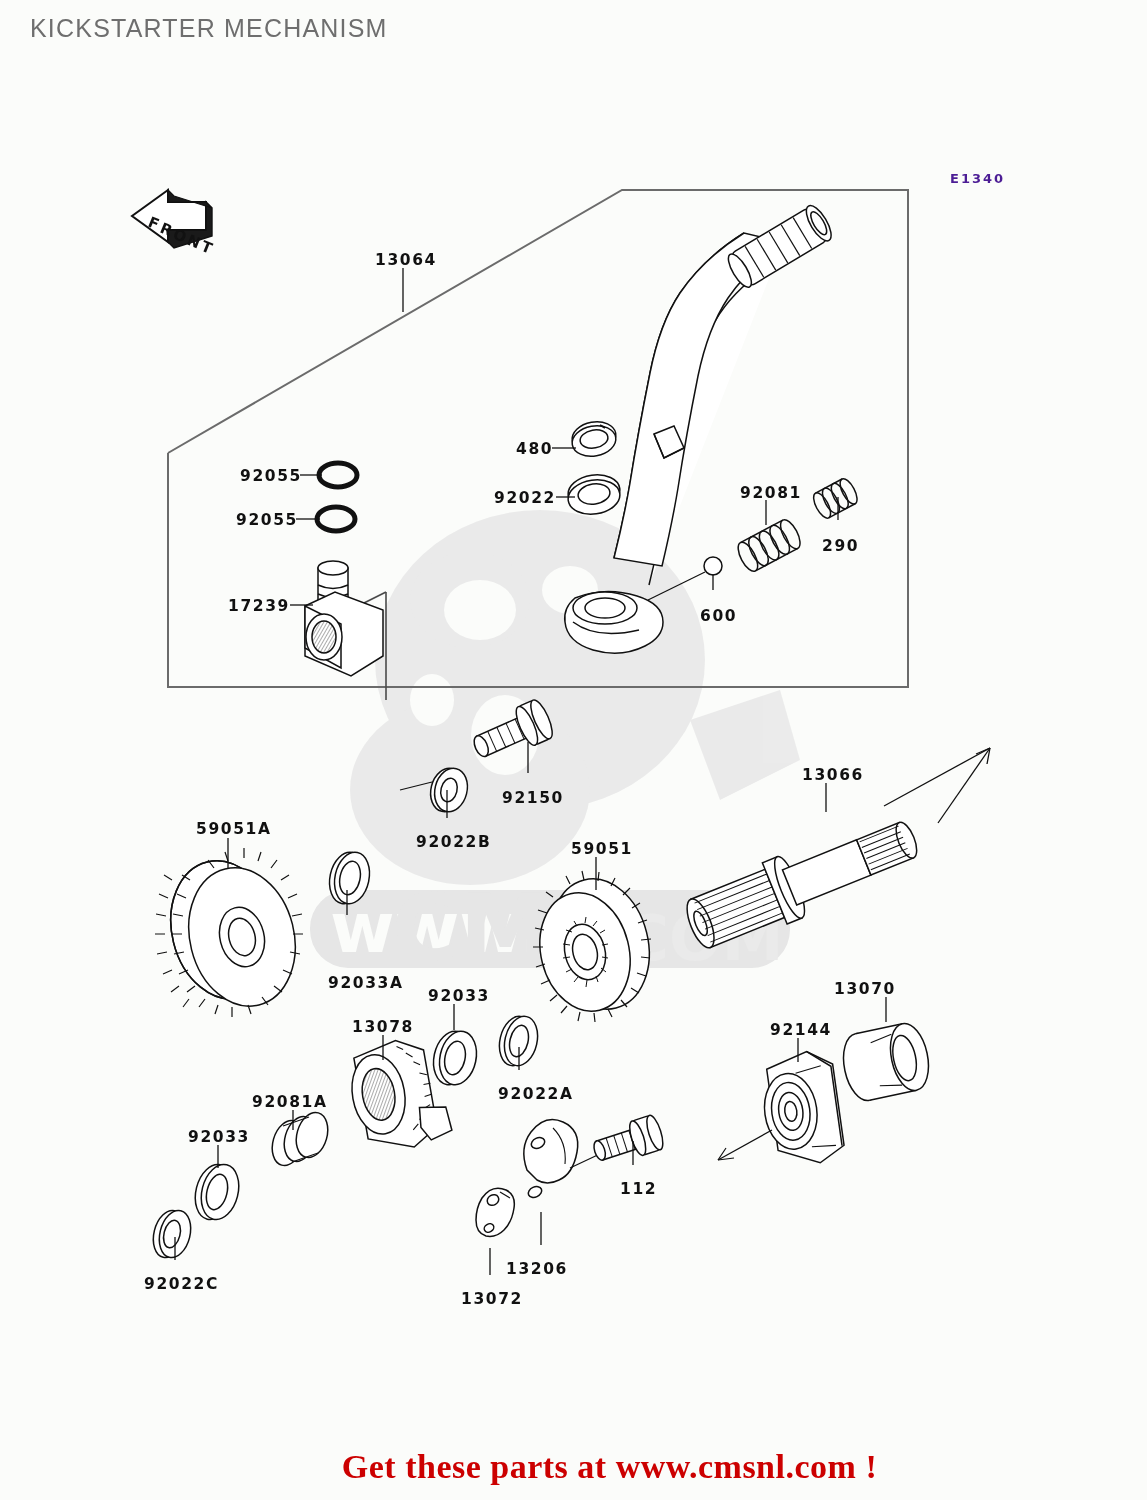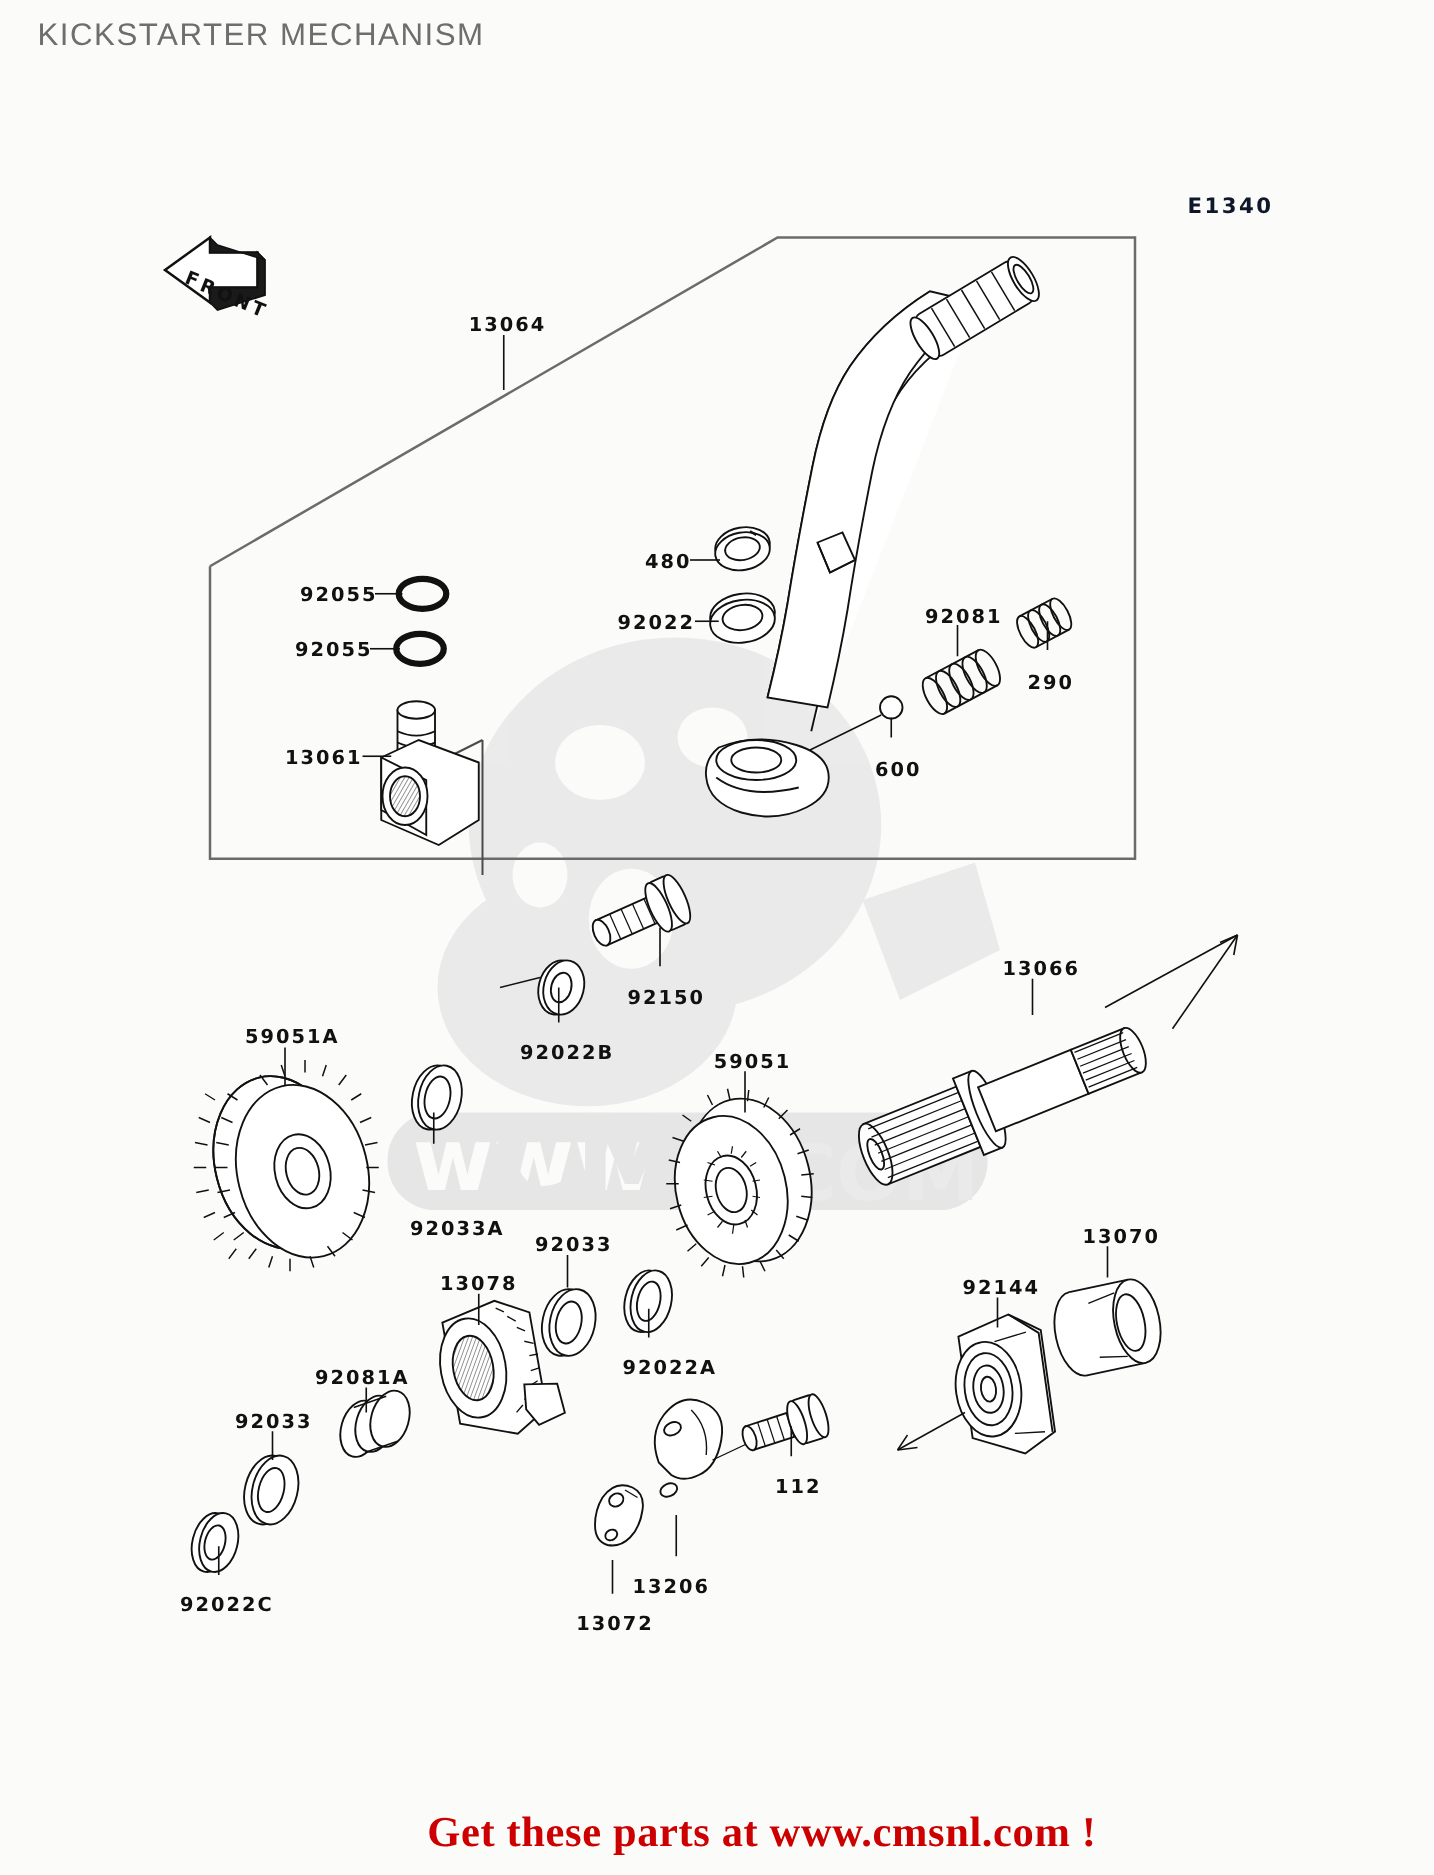--- a/index.html
+++ b/index.html
@@ -1,22 +1,22 @@
 <!DOCTYPE html>
 <html><head>
 <meta charset="utf-8">
 <style>
   html,body{margin:0;padding:0;background:#fbfcfa;}
   body{width:1147px;height:1500px;position:relative;overflow:hidden;
        font-family:"Liberation Sans",sans-serif;}
   #stage{position:absolute;left:0;top:0;width:1005px;height:1500px;}
   .page-title{position:absolute;left:30px;top:14px;font-size:25px;letter-spacing:1.2px;
               color:#6e6e6e;font-family:"Liberation Sans",sans-serif;font-weight:400;}
-  .diagram-code{position:absolute;left:950px;top:155px;font-size:17px;font-weight:bold;
-                letter-spacing:2px;color:#0f172a;font-family:"DejaVu Sans",sans-serif;}
+  .diagram-code{position:absolute;left:950px;top:171px;font-size:13px;font-weight:bold;
+                letter-spacing:2px;color:#4c1d95;font-family:"DejaVu Sans",sans-serif;}
   .footer-cta{position:absolute;left:0;top:1448px;width:1147px;text-align:center;
               font-family:Liberation Serif, serif;font-weight:bold;font-size:34px;
               color:#cc0000;letter-spacing:0.5px;padding-left:36px;}
   .svg-layer{position:absolute;left:0;top:0;width:1147px;height:1500px;}
   .lbl{position:absolute;font-family:"DejaVu Sans",sans-serif;font-weight:bold;
        font-size:15.5px;letter-spacing:1.6px;color:#111;white-space:nowrap;}
   .front-badge{position:absolute;left:122px;top:186px;width:92px;height:78px;}
 </style>
 </head>
 <body>
@@ -430,33 +430,33 @@
         <polyline points="490,1275 490,1248"></polyline>
         <polyline points="541,1245 541,1212"></polyline>
         <polyline points="633,1165 633,1141"></polyline>
       </g>
   </svg>
 
   <div id="labels">
       <div class="lbl" style="left: 375px; top: 251px;">13064</div>
       <div class="lbl" style="left: 240px; top: 467px;">92055</div>
       <div class="lbl" style="left: 236px; top: 511px;">92055</div>
-      <div class="lbl" style="left: 228px; top: 597px;">13061</div>
+      <div class="lbl" style="left: 228px; top: 597px;">17239</div>
       <div class="lbl" style="left: 516px; top: 440px;">480</div>
       <div class="lbl" style="left: 494px; top: 489px;">92022</div>
       <div class="lbl" style="left: 740px; top: 484px;">92081</div>
       <div class="lbl" style="left: 822px; top: 537px;">290</div>
       <div class="lbl" style="left: 700px; top: 607px;">600</div>
       <div class="lbl" style="left: 502px; top: 789px;">92150</div>
       <div class="lbl" style="left: 416px; top: 833px;">92022B</div>
       <div class="lbl" style="left: 196px; top: 820px;">59051A</div>
       <div class="lbl" style="left: 328px; top: 930px; margin-top: 44px;">92033A</div>
       <div class="lbl" style="left: 571px; top: 840px;">59051</div>
       <div class="lbl" style="left: 802px; top: 766px;">13066</div>
-      <div class="lbl" style="left: 866px; top: 980px; text-align: center;">13070</div>
+      <div class="lbl" style="left: 834px; top: 980px; text-align: center;">13070</div>
       <div class="lbl" style="left: 770px; top: 1021px;">92144</div>
       <div class="lbl" style="left: 428px; top: 987px;">92033</div>
       <div class="lbl" style="left: 498px; top: 1085px;">92022A</div>
       <div class="lbl" style="left: 352px; top: 1018px;">13078</div>
       <div class="lbl" style="left: 252px; top: 1093px;">92081A</div>
       <div class="lbl" style="left: 188px; top: 1128px;">92033</div>
       <div class="lbl" style="left: 144px; top: 1275px;">92022C</div>
       <div class="lbl" style="left: 461px; top: 1290px;">13072</div>
       <div class="lbl" style="left: 506px; top: 1260px;">13206</div>
       <div class="lbl" style="left: 620px; top: 1180px;">112</div>

